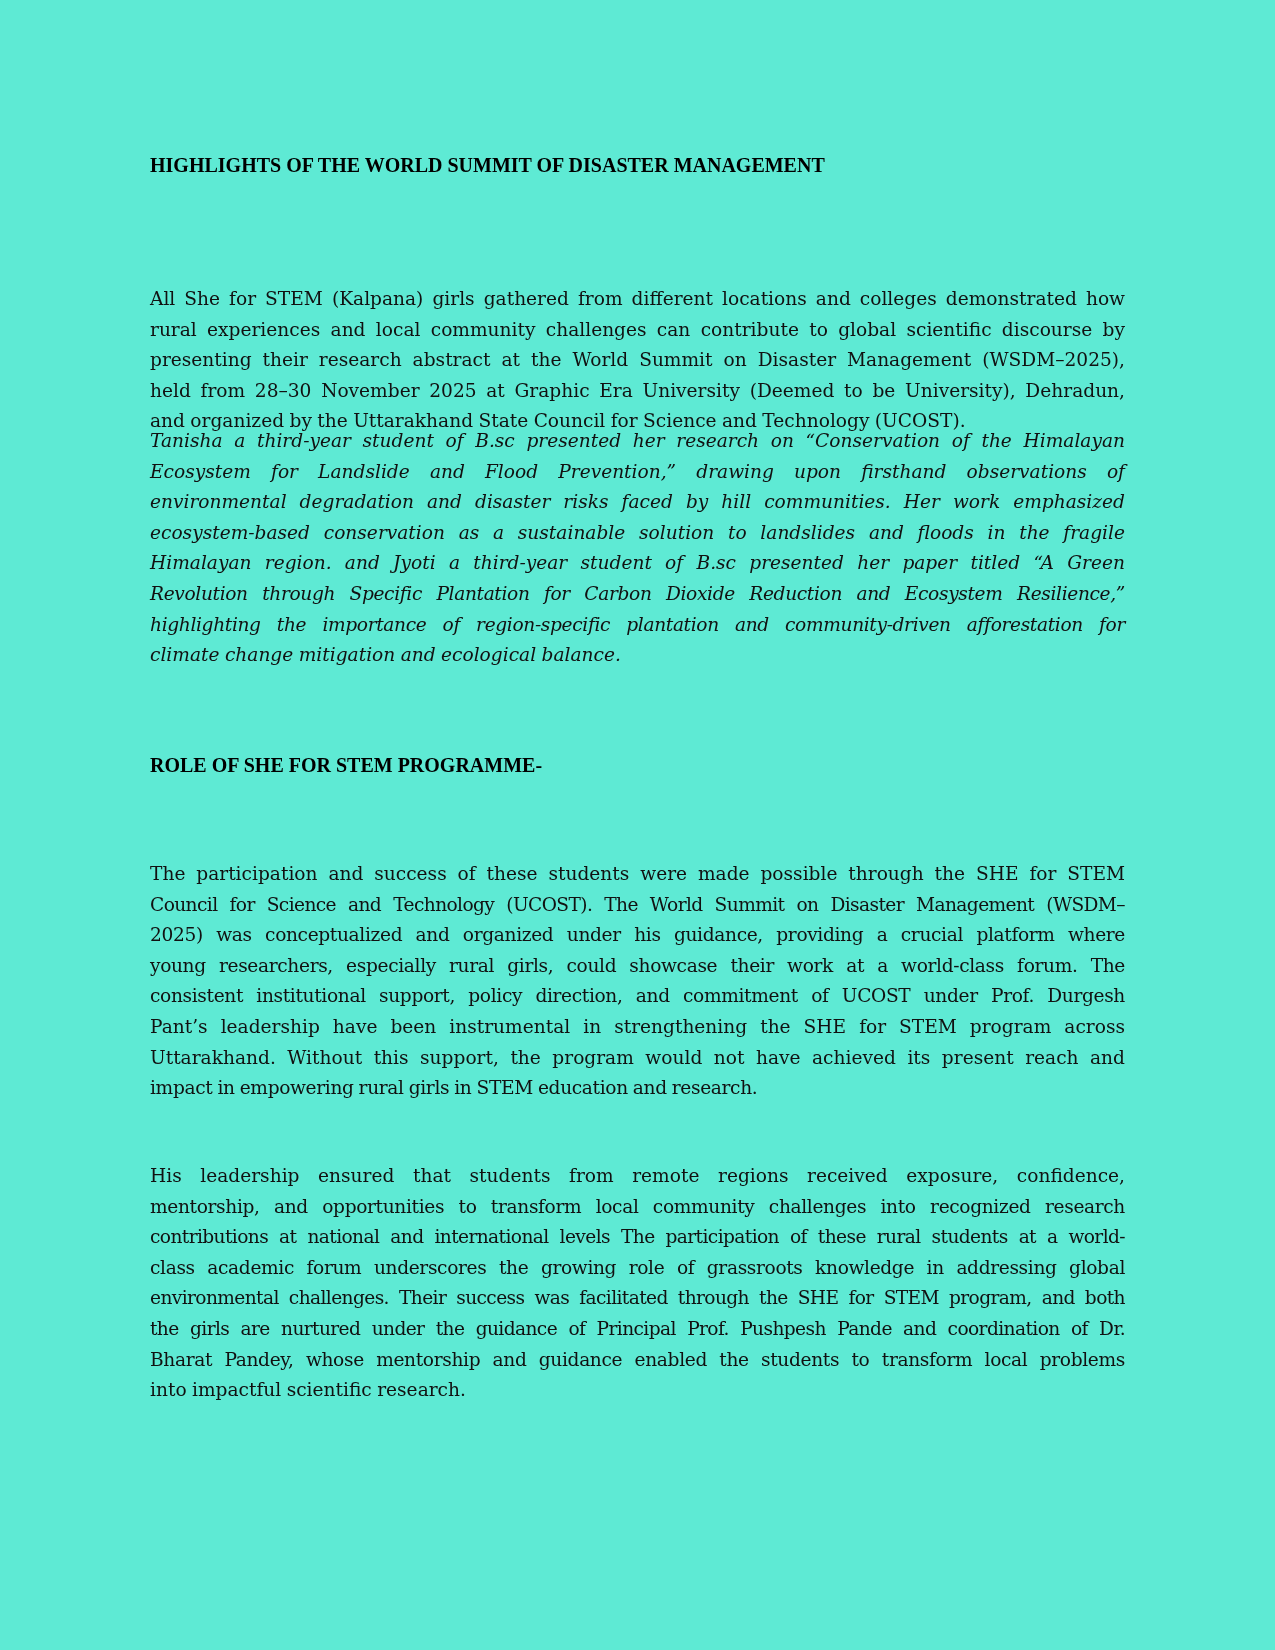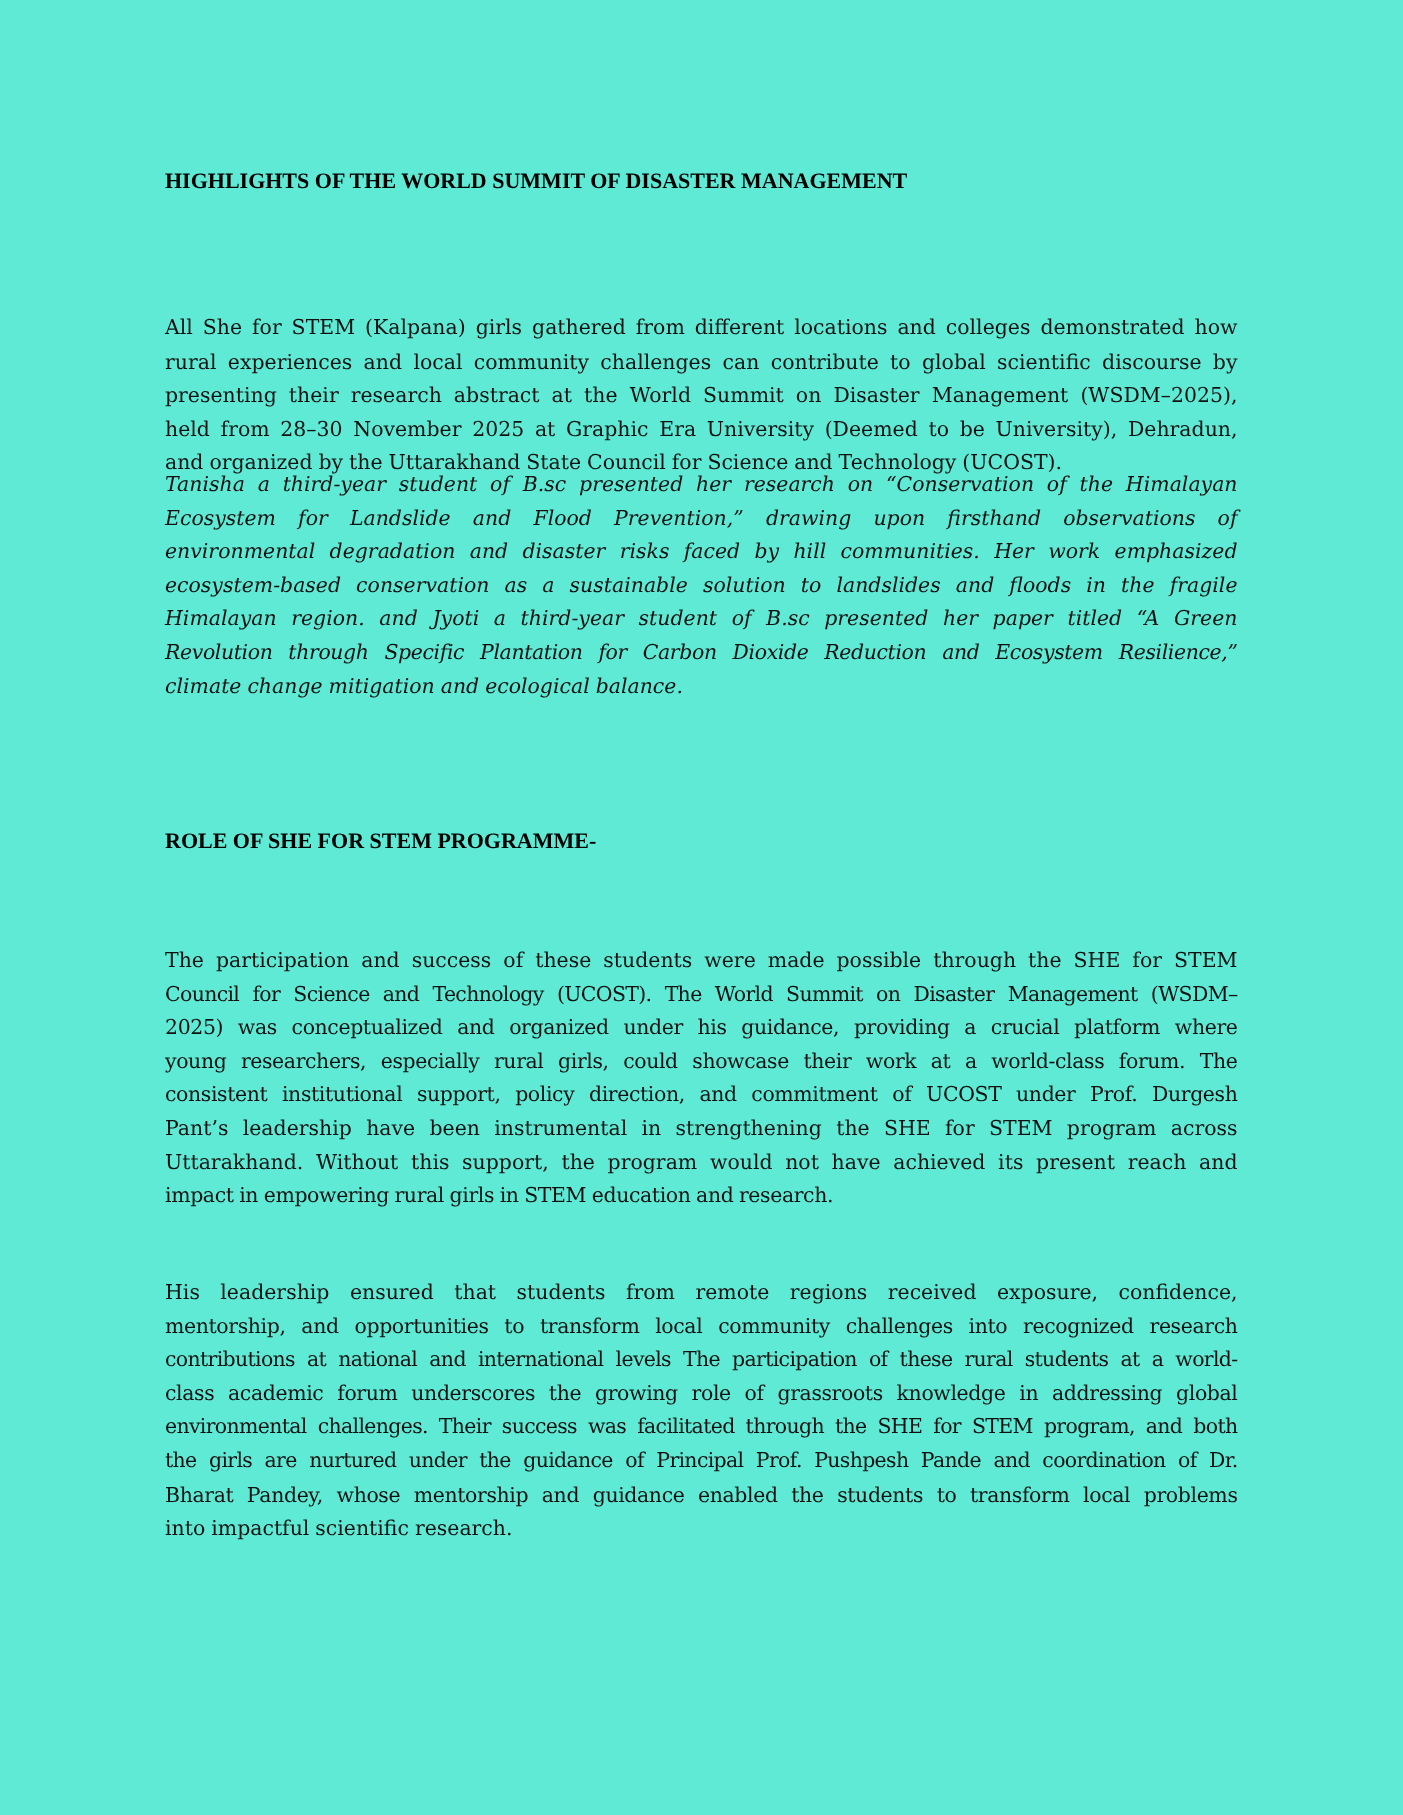--- a/index.html
+++ b/index.html
@@ -37,20 +37,21 @@
     <div class="line last">and organized by the Uttarakhand State Council for Science and Technology (UCOST).</div>
   </div>
 
   <div class="para" style="top:426px;font-style:italic;">
     <div class="line">Tanisha a third-year student of B.sc presented her research on “Conservation of the Himalayan</div>
     <div class="line">Ecosystem for Landslide and Flood Prevention,” drawing upon firsthand observations of</div>
     <div class="line">environmental degradation and disaster risks faced by hill communities. Her work emphasized</div>
     <div class="line">ecosystem-based conservation as a sustainable solution to landslides and floods in the fragile</div>
     <div class="line">Himalayan region. and Jyoti a third-year student of B.sc presented her paper titled “A Green</div>
     <div class="line fit">Revolution through Specific Plantation for Carbon Dioxide Reduction and Ecosystem Resilience,”</div>
+    <div class="line fit">highlighting the importance of region-specific plantation and community-driven afforestation for</div>
     <div class="line last">climate change mitigation and ecological balance.</div>
   </div>
 
   <div class="heading" style="top:753px;">ROLE OF SHE FOR STEM PROGRAMME-</div>
 
   <div class="para" style="top:859px;">
     <div class="line">The participation and success of these students were made possible through the SHE for STEM</div>
     <div class="line tight">Council for Science and Technology (UCOST). The World Summit on Disaster Management (WSDM–</div>
     <div class="line fit">2025) was conceptualized and organized under his guidance, providing a crucial platform where</div>
     <div class="line fit">young researchers, especially rural girls, could showcase their work at a world-class forum. The</div>

